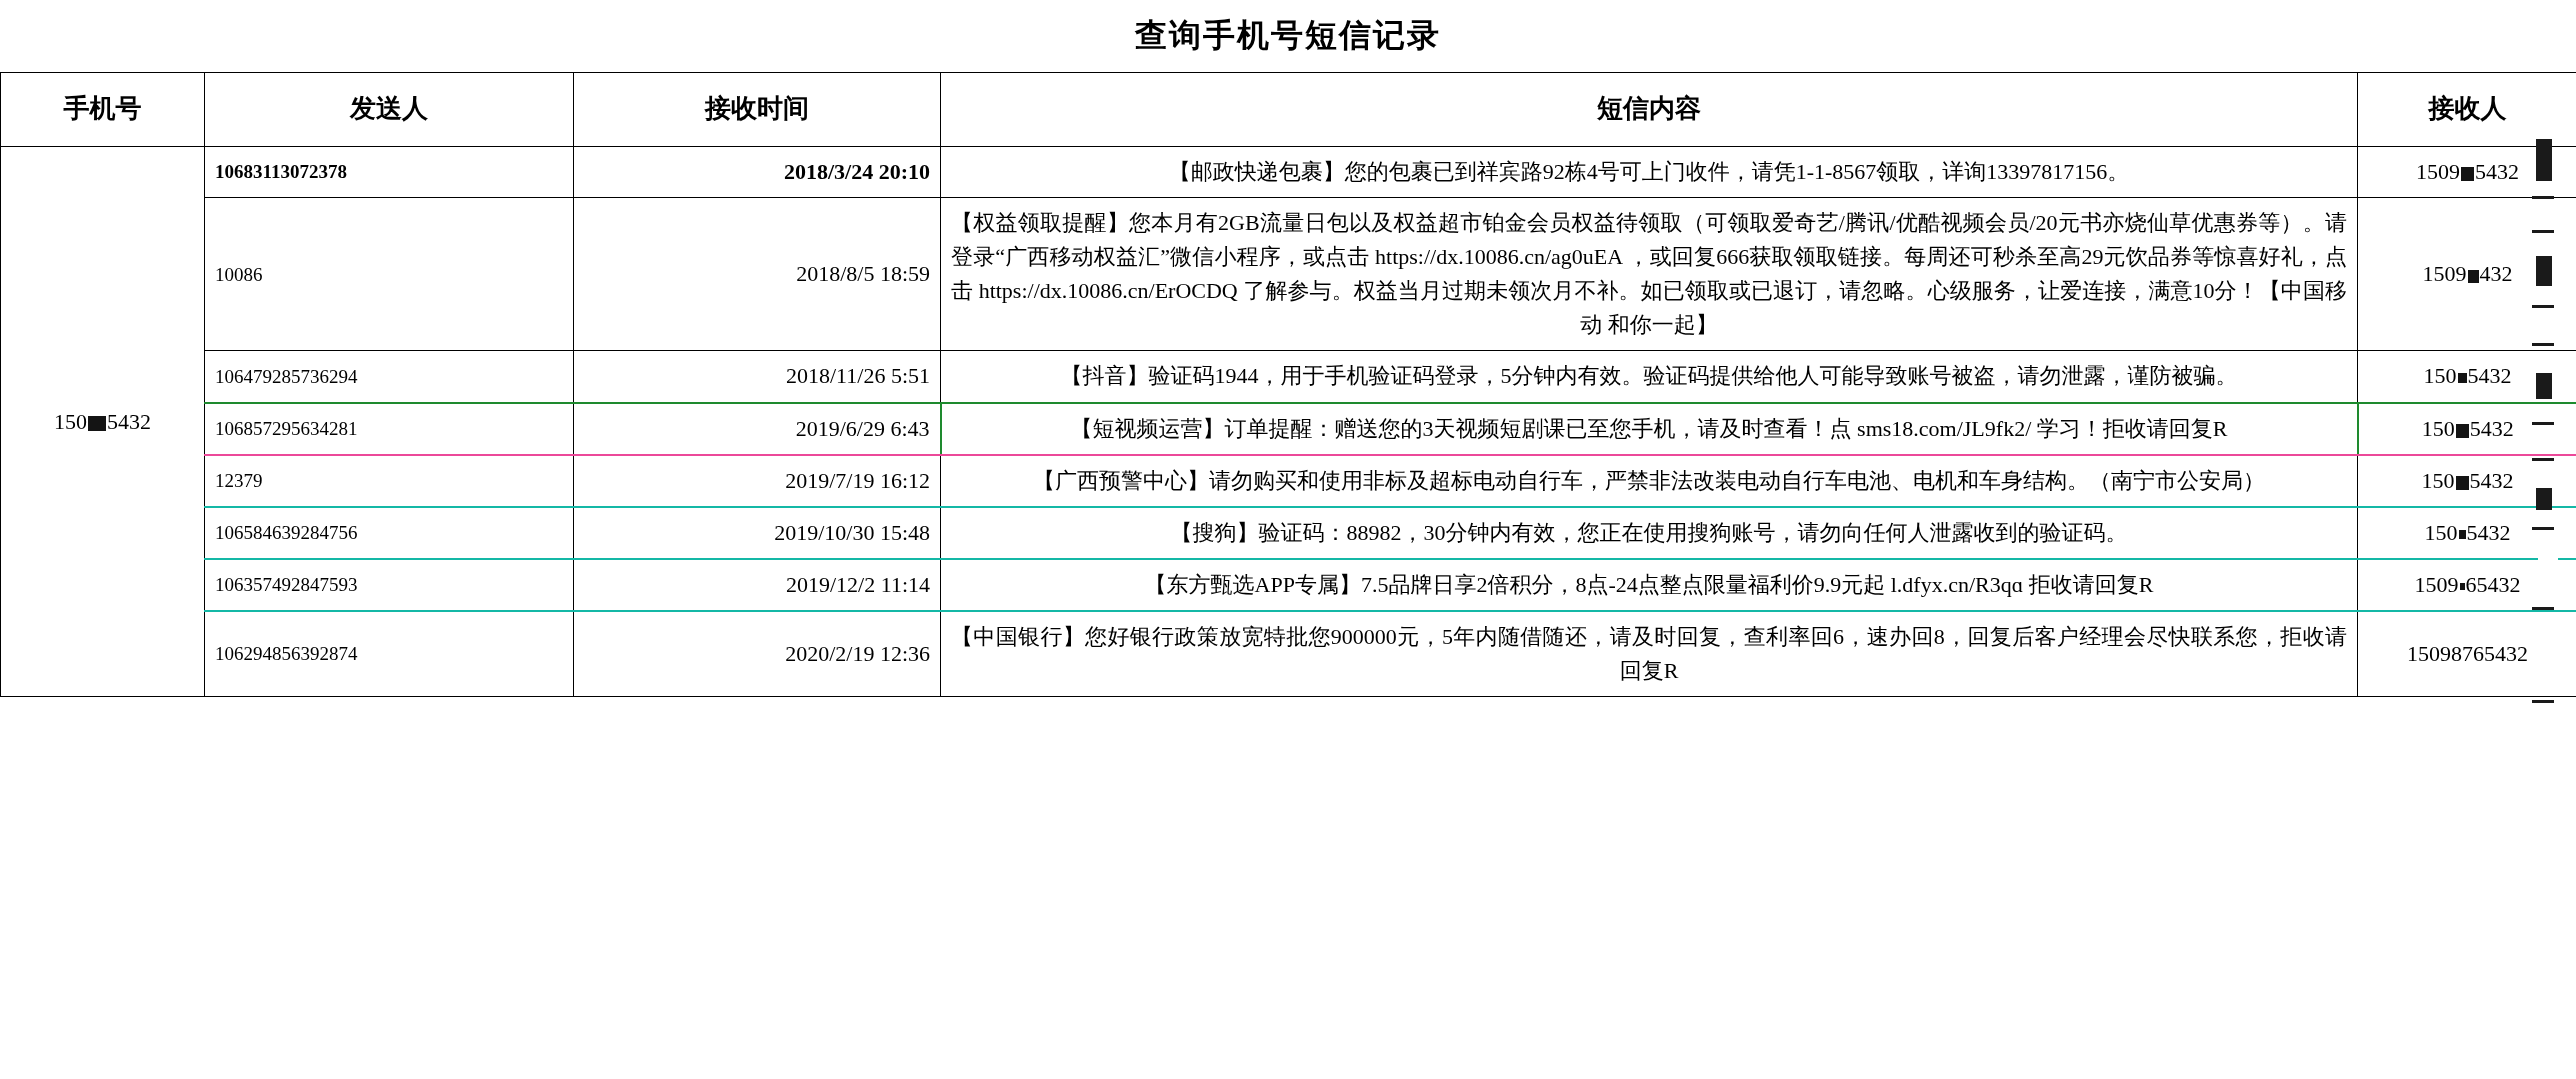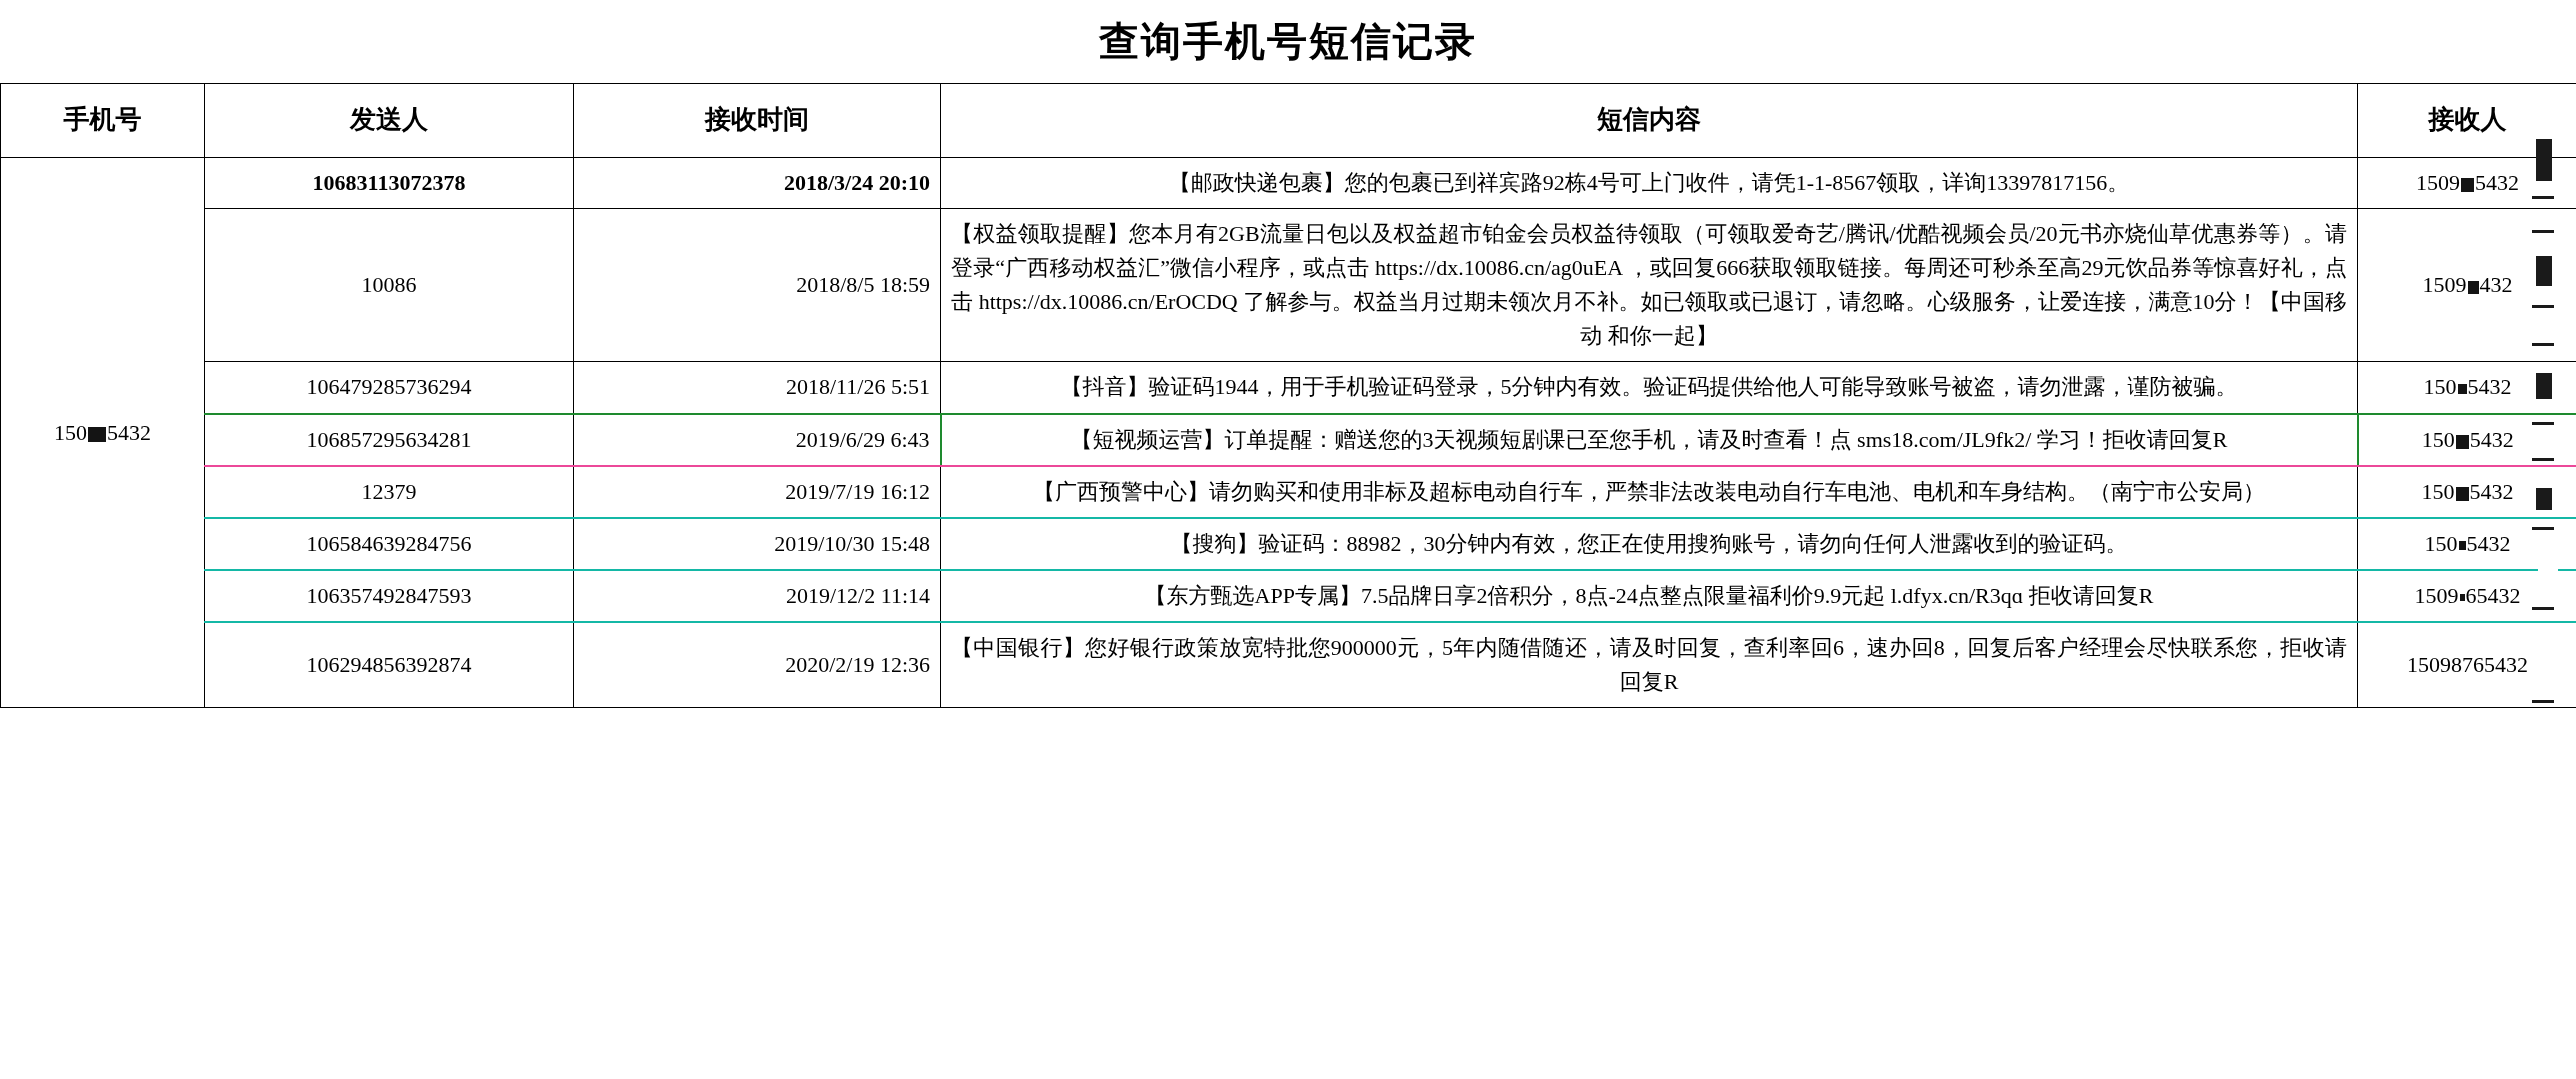--- a/index.html
+++ b/index.html
@@ -17,21 +17,21 @@
   .page {
     position: relative;
     width: 2576px;
     height: 1080px;
     background: #ffffff;
   }
   .doc-title {
     text-align: center;
     font-family: "Liberation Sans", sans-serif;
     font-weight: bold;
-    font-size: 40px;
+    font-size: 32px;
     letter-spacing: 2px;
     padding-top: 14px;
     padding-bottom: 14px;
   }
   table.sms-table {
     border-collapse: collapse;
     width: 2576px;
     table-layout: fixed;
     font-size: 21px;
   }
@@ -55,22 +55,22 @@
   col.c-time    { width: 367px; }
   col.c-content { width: 1417px; }
   col.c-recv    { width: 220px; }
 
   td.phone-cell {
     text-align: center;
     font-size: 22px;
     position: relative;
   }
   td.sender-cell {
-    text-align: center;
-    font-size: 22px;
+    text-align: left;
+    font-size: 19px;
     margin-left: 44px;
   }
   td.time-cell {
     text-align: right;
     font-size: 22px;
   }
   td.time-cell.bold { font-weight: bold; }
   td.sender-cell.bold { font-weight: bold; }
   td.content-cell {
     text-align: justify;

